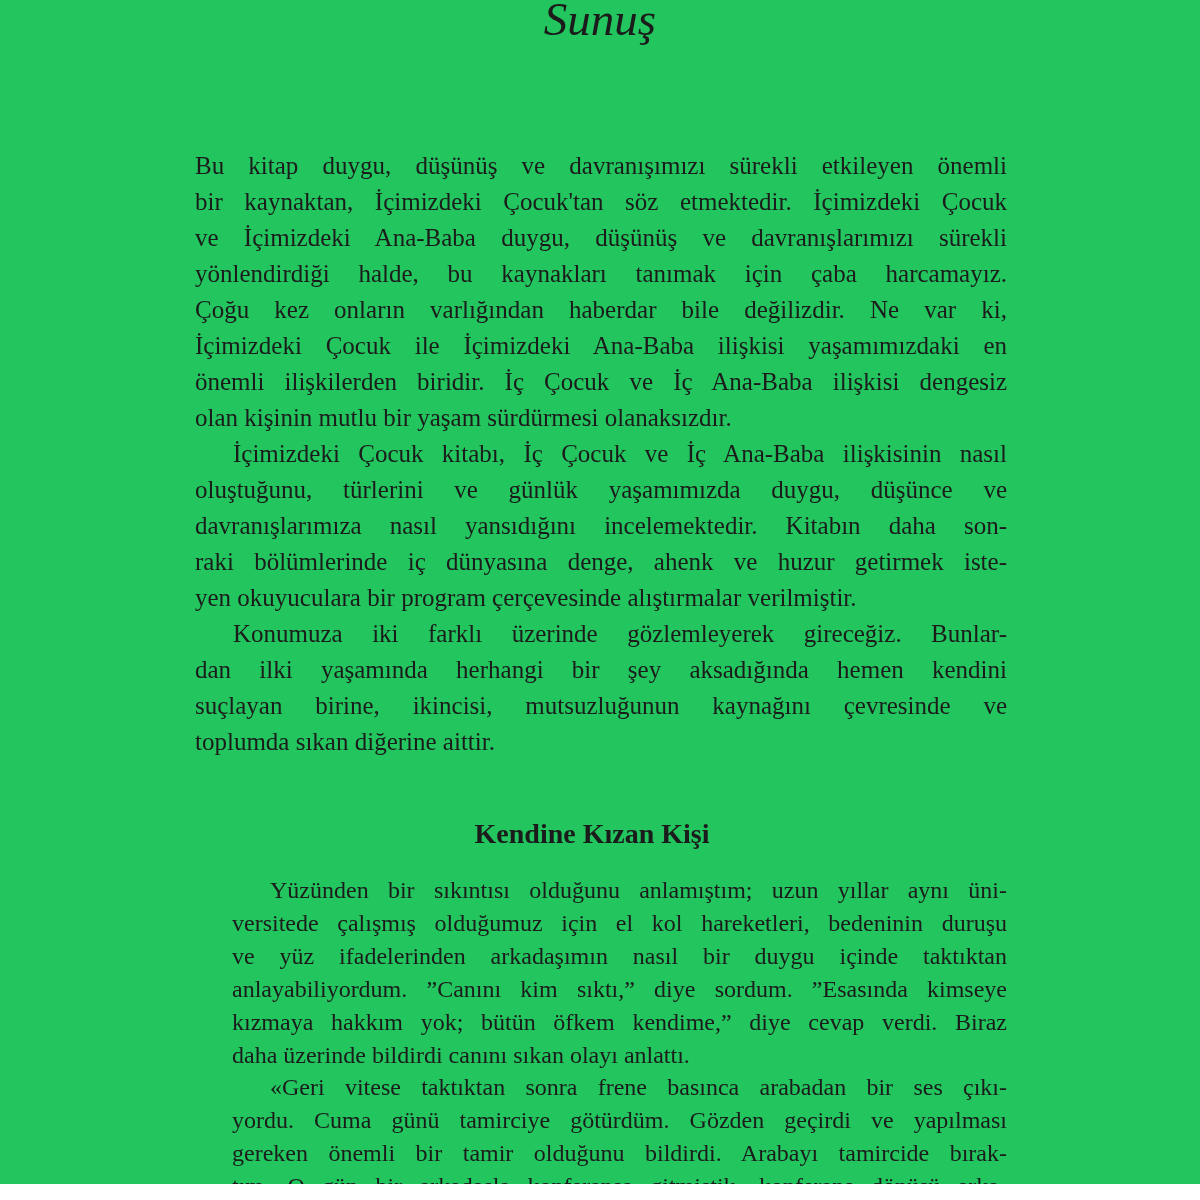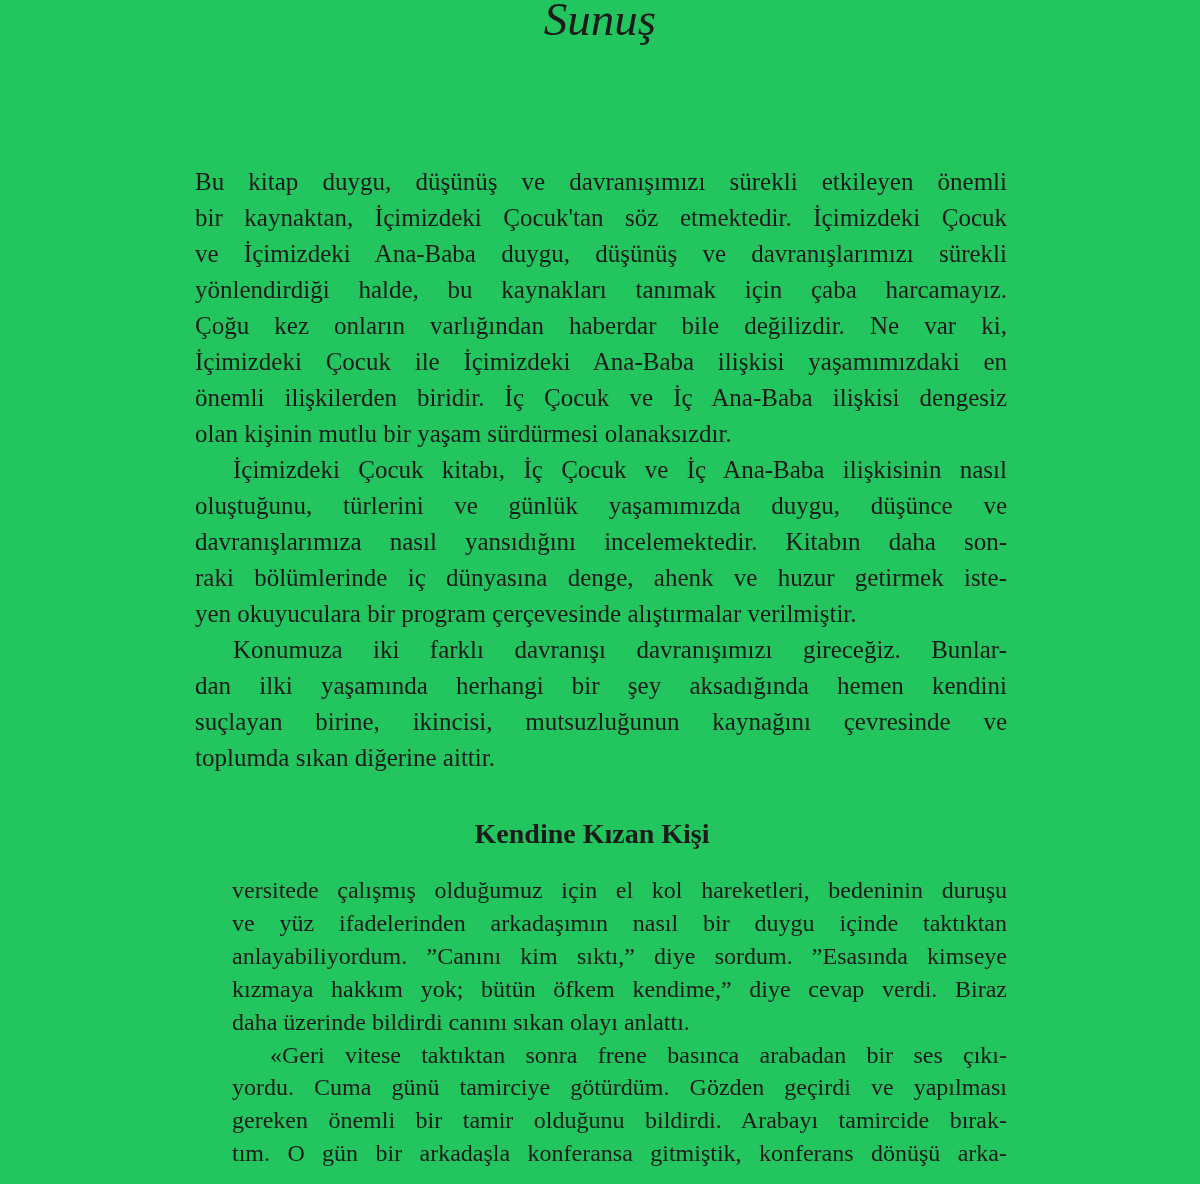--- a/index.html
+++ b/index.html
@@ -20,21 +20,21 @@
     text-align: center;
     font-style: italic;
     font-size: 47px;
     line-height: 50px;
     font-weight: normal;
     margin: 0;
   }
   .intro-section {
     position: absolute;
     left: 195px;
-    top: 164px;
+    top: 148px;
     width: 812px;
     font-size: 25px;
     line-height: 36px;
   }
   .section-heading {
     position: absolute;
     left: 186px;
     top: 817px;
     width: 812px;
     text-align: center;
@@ -76,29 +76,30 @@
       <div class="line"><span>yönlendirdiği halde, bu kaynakları tanımak için çaba harcamayız.</span></div>
       <div class="line"><span>Çoğu kez onların varlığından haberdar bile değilizdir. Ne var ki,</span></div>
       <div class="line"><span>İçimizdeki Çocuk ile İçimizdeki Ana-Baba ilişkisi yaşamımızdaki en</span></div>
       <div class="line"><span>önemli ilişkilerden biridir. İç Çocuk ve İç Ana-Baba ilişkisi dengesiz</span></div>
       <div class="line end"><span>olan kişinin mutlu bir yaşam sürdürmesi olanaksızdır.</span></div>
       <div class="line ind"><span class="it">İçimizdeki Çocuk</span><span> kitabı, İç Çocuk ve İç Ana-Baba ilişkisinin nasıl</span></div>
       <div class="line"><span>oluştuğunu, türlerini ve günlük yaşamımızda duygu, düşünce ve</span></div>
       <div class="line"><span>davranışlarımıza nasıl yansıdığını incelemektedir. Kitabın daha son-</span></div>
       <div class="line"><span>raki bölümlerinde iç dünyasına denge, ahenk ve huzur getirmek iste-</span></div>
       <div class="line end"><span>yen okuyuculara bir program çerçevesinde alıştırmalar verilmiştir.</span></div>
-      <div class="line ind"><span>Konumuza iki farklı davranışı davranışımızı gireceğiz. Bunlar-</span></div>
+      <div class="line ind"><span>Konumuza iki farklı üzerinde gözlemleyerek gireceğiz. Bunlar-</span></div>
       <div class="line"><span>dan ilki yaşamında herhangi bir şey aksadığında hemen kendini</span></div>
       <div class="line"><span>suçlayan birine, ikincisi, mutsuzluğunun kaynağını çevresinde ve</span></div>
       <div class="line end"><span>toplumda sıkan diğerine aittir.</span></div>
     </div>
 
   <h2 class="section-heading">Kendine Kızan Kişi</h2>
 
   <div class="anecdote-section">
+      <div class="line ind"><span>Yüzünden bir sıkıntısı olduğunu anlamıştım; uzun yıllar aynı üni-</span></div>
       <div class="line"><span>versitede çalışmış olduğumuz için el kol hareketleri, bedeninin duruşu</span></div>
       <div class="line"><span>ve yüz ifadelerinden arkadaşımın nasıl bir duygu içinde taktıktan</span></div>
       <div class="line"><span>anlayabiliyordum. ”Canını kim sıktı,” diye sordum. ”Esasında kimseye</span></div>
       <div class="line"><span>kızmaya hakkım yok; bütün öfkem kendime,” diye cevap verdi. Biraz</span></div>
       <div class="line end"><span>daha üzerinde bildirdi canını sıkan olayı anlattı.</span></div>
       <div class="line ind"><span>«Geri vitese taktıktan sonra frene basınca arabadan bir ses çıkı-</span></div>
       <div class="line"><span>yordu. Cuma günü tamirciye götürdüm. Gözden geçirdi ve yapılması</span></div>
       <div class="line"><span>gereken önemli bir tamir olduğunu bildirdi. Arabayı tamircide bırak-</span></div>
       <div class="line"><span>tım. O gün bir arkadaşla konferansa gitmiştik, konferans dönüşü arka-</span></div>
     </div>

